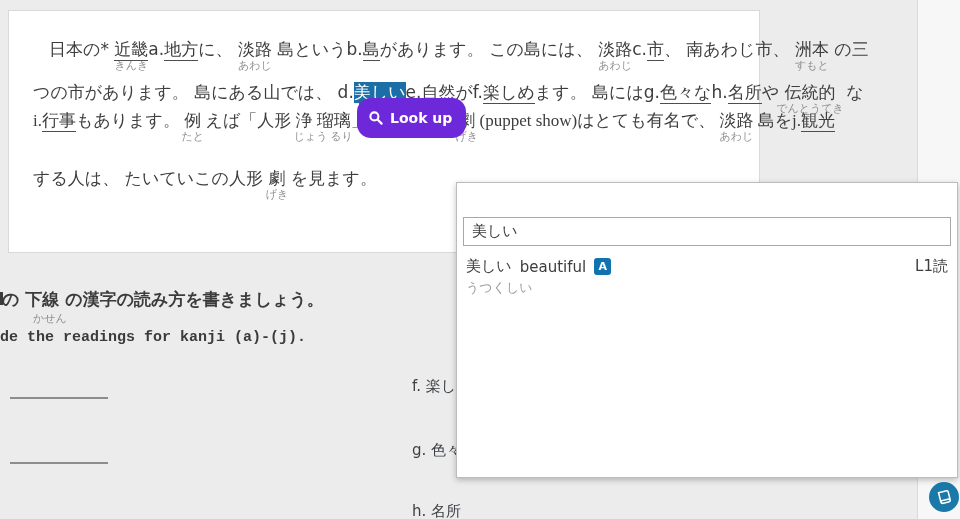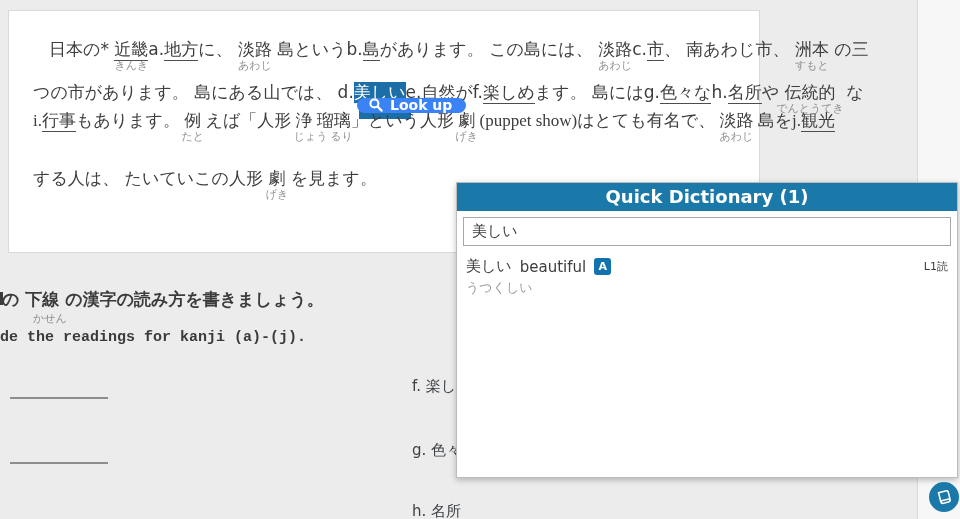--- a/index.html
+++ b/index.html
@@ -36,23 +36,23 @@
     position:absolute; top:20px; left:50%; transform:translateX(-50%);
     font-size:11px; line-height:13px; color:#8f8f8f; white-space:pre;
   }
   .seg.sel { background:#1c6fa6; color:#fff; border-bottom:1px solid #e8f1f7; }
   .seg.sel::after {
     content:""; position:absolute; left:5px; top:21px; width:100%; height:16px;
     background:#1c6fa6;
   }
   
   .lookup-btn {
-    position:absolute; left:357px; top:98px; height:15px; z-index:5;
-    display:flex; align-items:flex-end; gap:6px; padding:0 14px 0 11px;
-    background:#3b82f6; color:#fff; border:none; border-radius:14px;
+    position:absolute; left:357px; top:98px; height:40px; z-index:5;
+    display:flex; align-items:center; gap:6px; padding:0 14px 0 11px;
+    background:#6d28d9; color:#fff; border:none; border-radius:14px;
     font-family:inherit; font-size:14px; font-weight:bold; cursor:pointer;
   }
   
   .ex-heading {
     position:absolute; left:2px; top:288px; font-size:17px; font-weight:bold;
     color:#3b3b3b; white-space:pre; z-index:1;
   }
   .ex-cut {
     position:absolute; left:0; top:292px; width:3px; height:13px;
     background:#3b3b3b; z-index:1;
@@ -97,21 +97,21 @@
     display:flex; align-items:center; cursor:pointer;
   }
   .dict-word { font-size:15px; color:#3d3d3d; }
   .dict-gloss { font-size:15px; color:#3d3d3d; margin-left:8px; }
   .dict-badge {
     margin-left:8px; width:17px; height:17px; border-radius:3px;
     background:#1272ad; color:#fff; font-size:11px; font-weight:bold;
     display:flex; align-items:center; justify-content:center;
   }
   .dict-spacer { flex:1; }
-  .dict-level { font-size:11px; color:#3d3d3d; }
+  .dict-level { font-size:15px; color:#3d3d3d; }
   .dict-reading {
     position:absolute; left:9px; top:96px; font-size:13px; color:#9c9c9c;
   }
   
   .float-btn {
     position:absolute; left:929px; top:482px; width:30px; height:30px;
     border-radius:50%; background:#1a79a8; border:none; z-index:12;
     display:flex; align-items:center; justify-content:center; cursor:pointer;
   }
 </style>
@@ -143,21 +143,20 @@
 <div class="ex-heading-en">de the readings for kanji (a)-(j).</div>
 
 <div class="blank-line blank-1"></div>
 <div class="blank-line blank-2"></div>
 
 <div class="ex-item f">f. 楽し</div>
 <div class="ex-item g">g. 色々</div>
 <div class="ex-item h">h. 名所</div>
 
 <div class="dict-panel">
-  <div class="dict-header">Quick Dictionary (1)</div>
   <input class="dict-search" type="text" value="美しい" style="">
   <div class="dict-entry">
     <span class="dict-word">美しい</span>
     <span class="dict-gloss">beautiful</span>
     <span class="dict-badge">A</span>
     <span class="dict-spacer"></span>
     <span class="dict-level">L1読</span>
   </div>
   <div class="dict-reading">うつくしい</div>
 </div>

